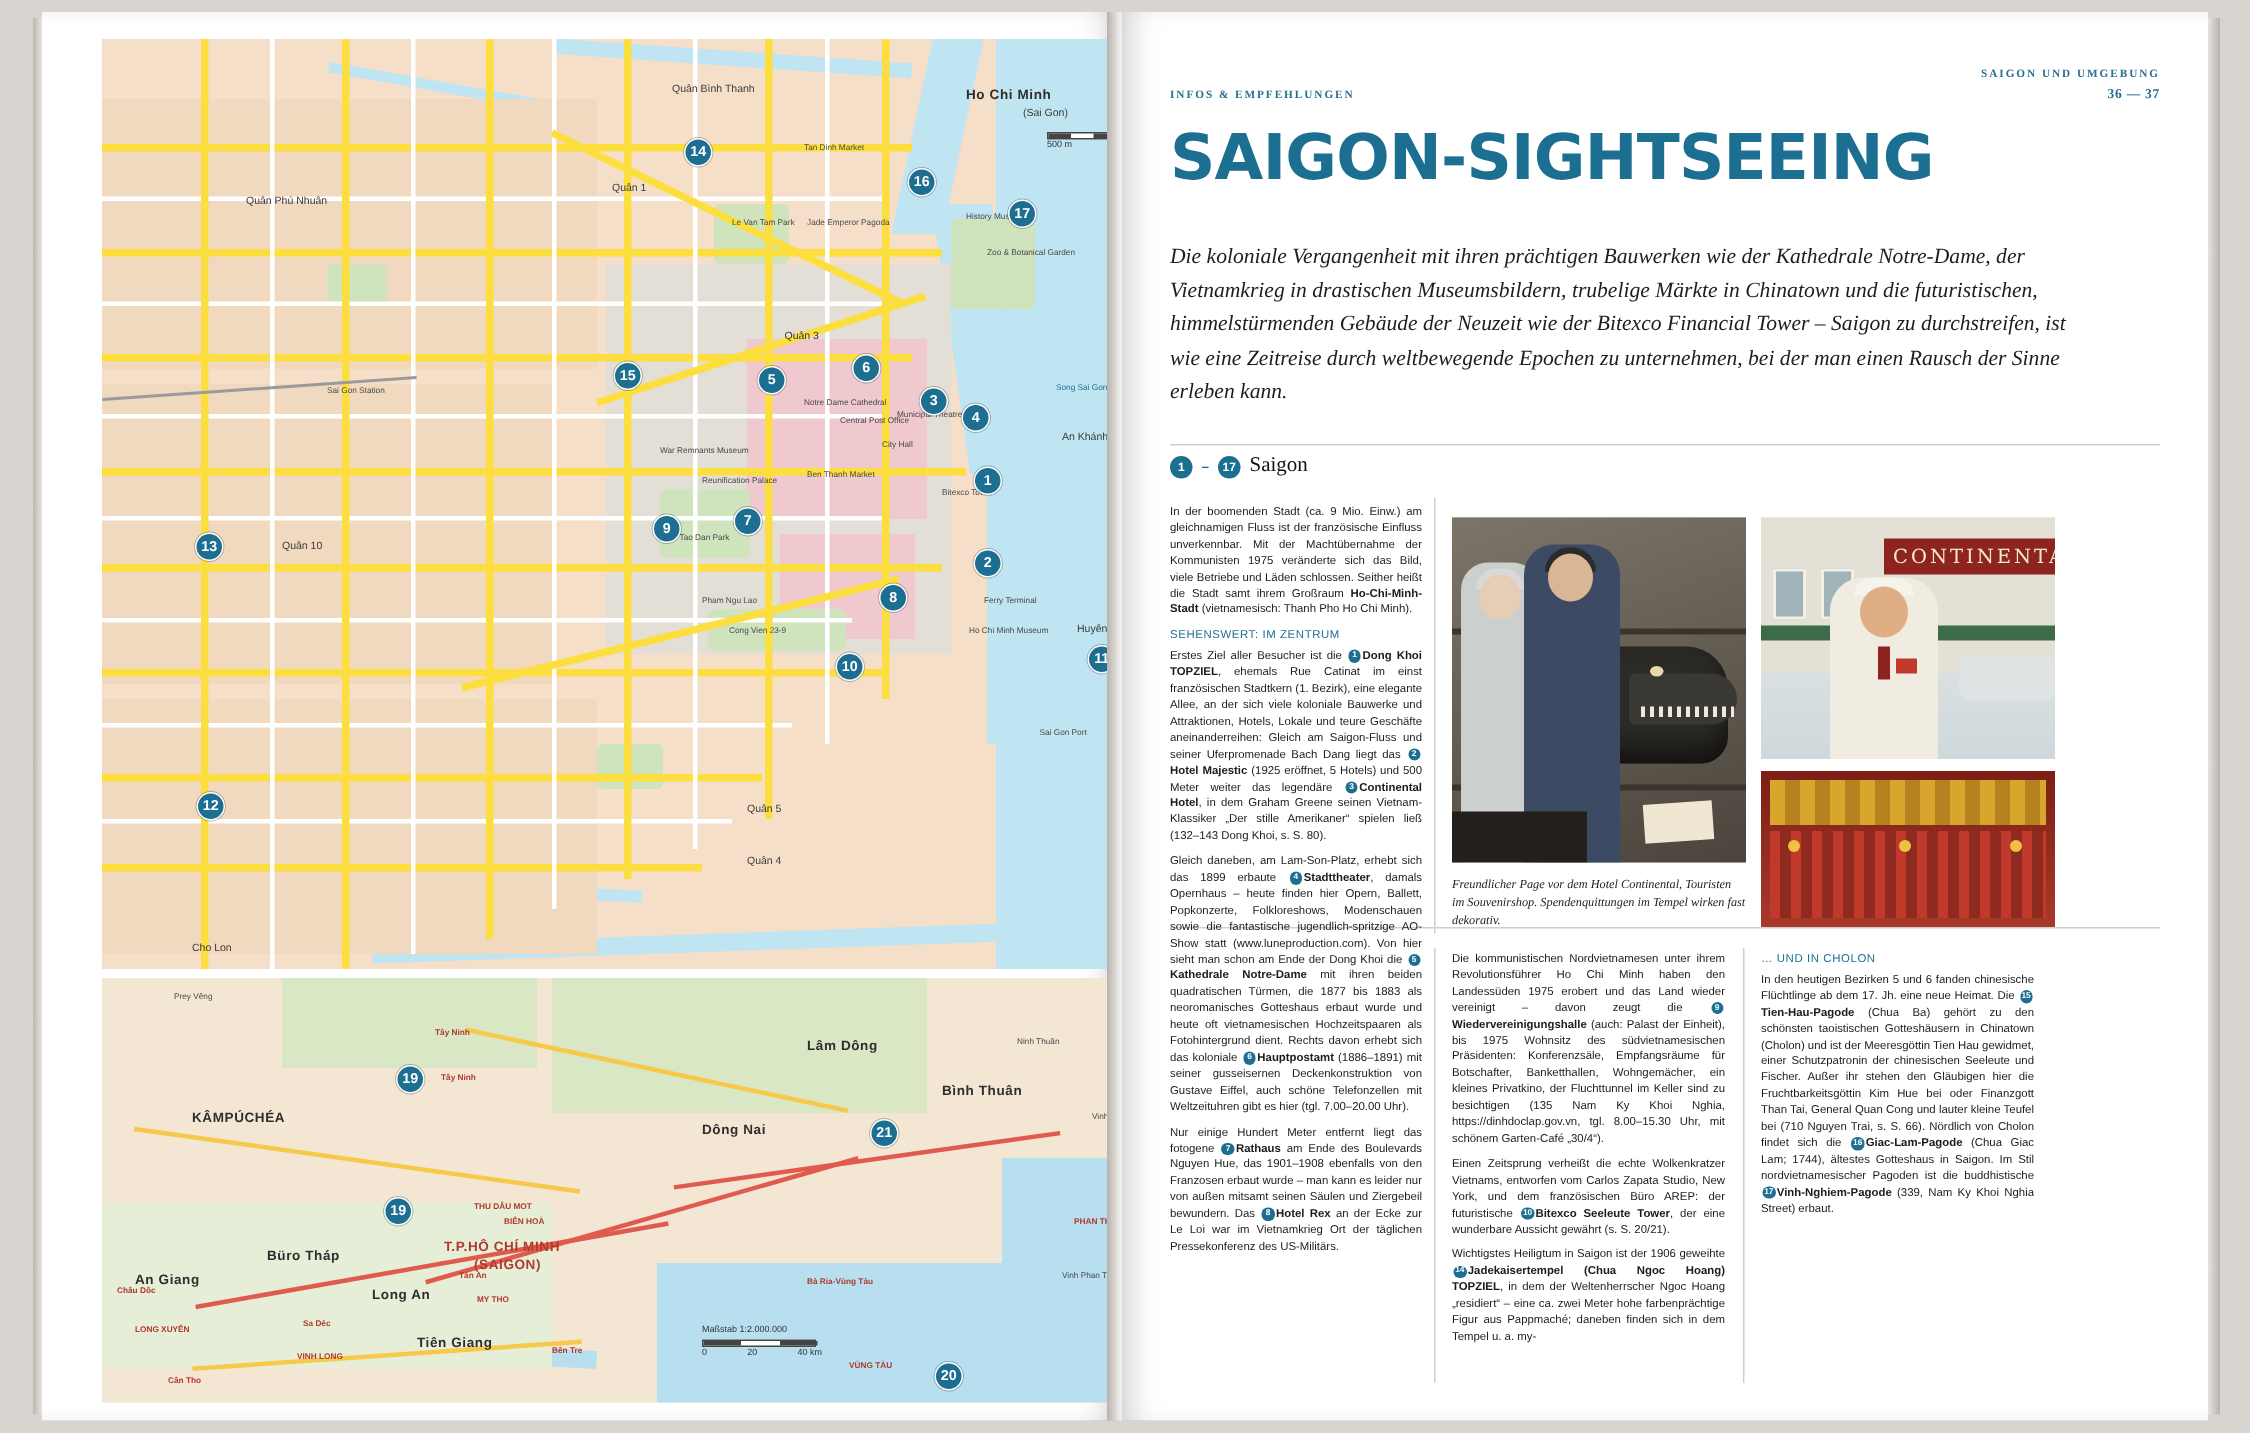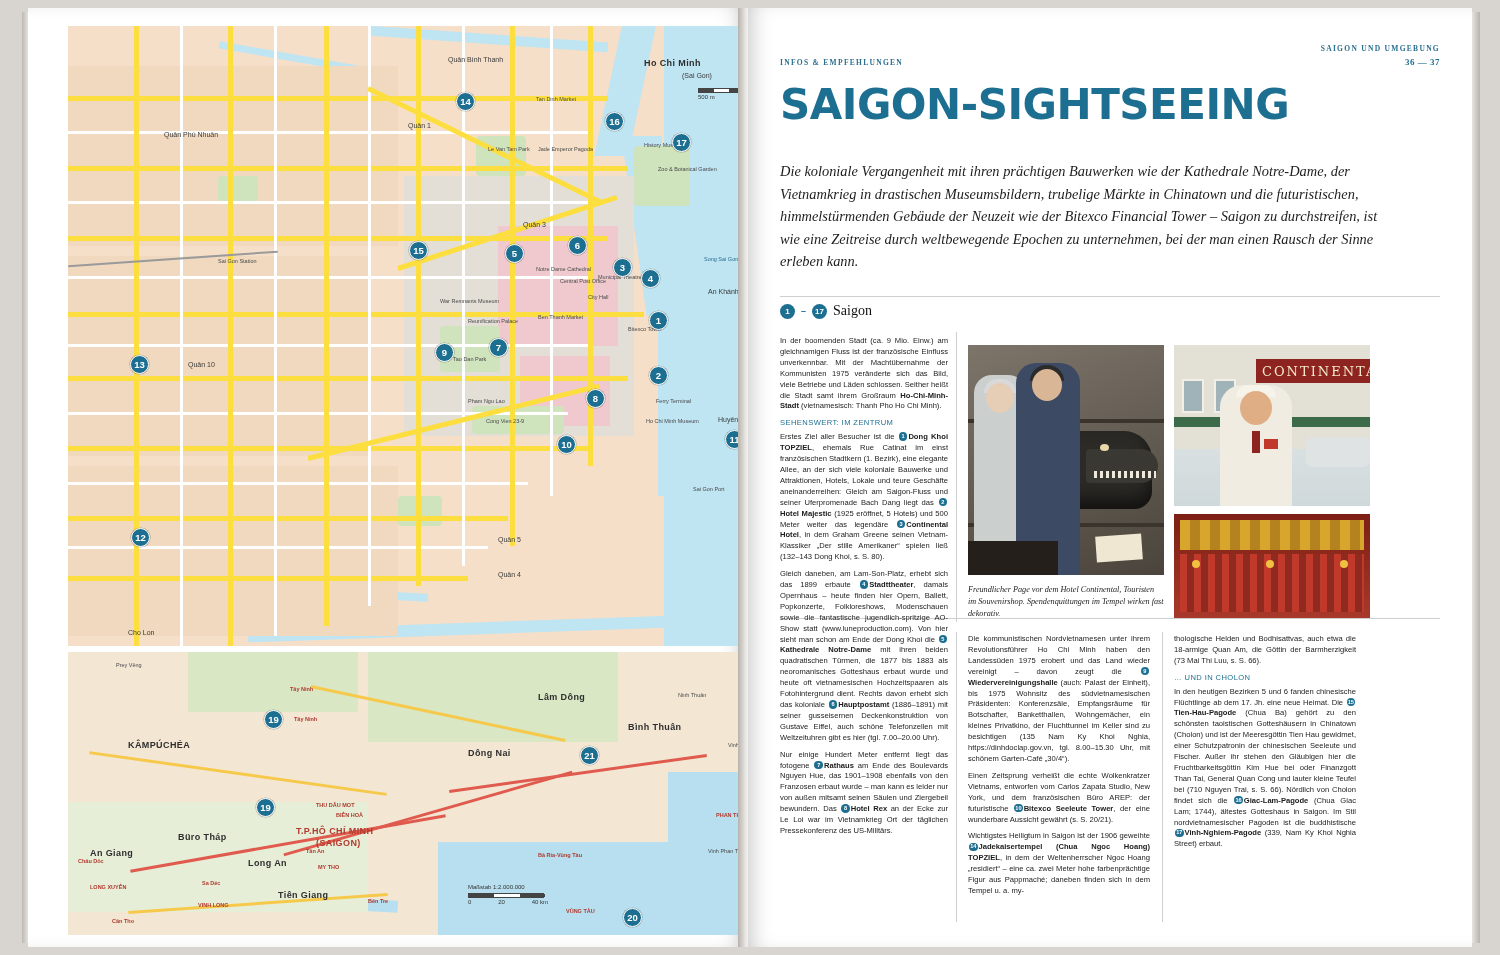--- a/index.html
+++ b/index.html
@@ -433,21 +433,20 @@
     </p>
     <p>
       <span>Einen Zeitsprung verheißt die echte Wolkenkratzer Vietnams, entworfen vom Carlos Zapata Studio, New York, und dem französischen Büro AREP: der futuristische </span><span class="num">10</span><b>Bitexco Seeleute Tower</b><span>, der eine wunderbare Aussicht gewährt (s. S. 20/21).</span>
     </p>
     <p>
       <span>Wichtigstes Heiligtum in Saigon ist der 1906 geweihte </span><span class="num">14</span><b>Jadekaisertempel (Chua Ngoc Hoang) TOPZIEL</b><span>, in dem der Weltenherrscher Ngoc Hoang „residiert“ – eine ca. zwei Meter hohe farbenprächtige Figur aus Pappmaché; daneben finden sich in dem Tempel u. a. my-</span>
     </p>
   </div>
 
   <div class="col" style="left:1174px;top:634px;width:182px;">
-    <p>thologische Helden und Bodhisattvas, auch etwa die 18-armige Quan Am, die Göttin der Barmherzigkeit (73 Mai Thi Luu, s. S. 66).</p>
     <p class="blue" style="margin-bottom:3px;">… UND IN CHOLON</p>
     <p>
       <span>In den heutigen Bezirken 5 und 6 fanden chinesische Flüchtlinge ab dem 17. Jh. eine neue Heimat. Die </span><span class="num">15</span><b>Tien-Hau-Pagode</b><span> (Chua Ba) gehört zu den schönsten taoistischen Gotteshäusern in Chinatown (Cholon) und ist der Meeresgöttin Tien Hau gewidmet, einer Schutzpatronin der chinesischen Seeleute und Fischer. Außer ihr stehen den Gläubigen hier die Fruchtbarkeitsgöttin Kim Hue bei oder Finanzgott Than Tai, General Quan Cong und lauter kleine Teufel bei (710 Nguyen Trai, s. S. 66). Nördlich von Cholon findet sich die </span><span class="num">16</span><b>Giac-Lam-Pagode</b><span> (Chua Giac Lam; 1744), ältestes Gotteshaus in Saigon. Im Stil nordvietnamesischer Pagoden ist die buddhistische </span><span class="num">17</span><b>Vinh-Nghiem-Pagode</b><span> (339, Nam Ky Khoi Nghia Street) erbaut.</span>
     </p>
   </div>
 
   <div class="photo ph1">
     <div class="wall"></div>
     <div class="shelf" style="top:74px;"></div>
     <div class="shelf" style="top:178px;"></div>

